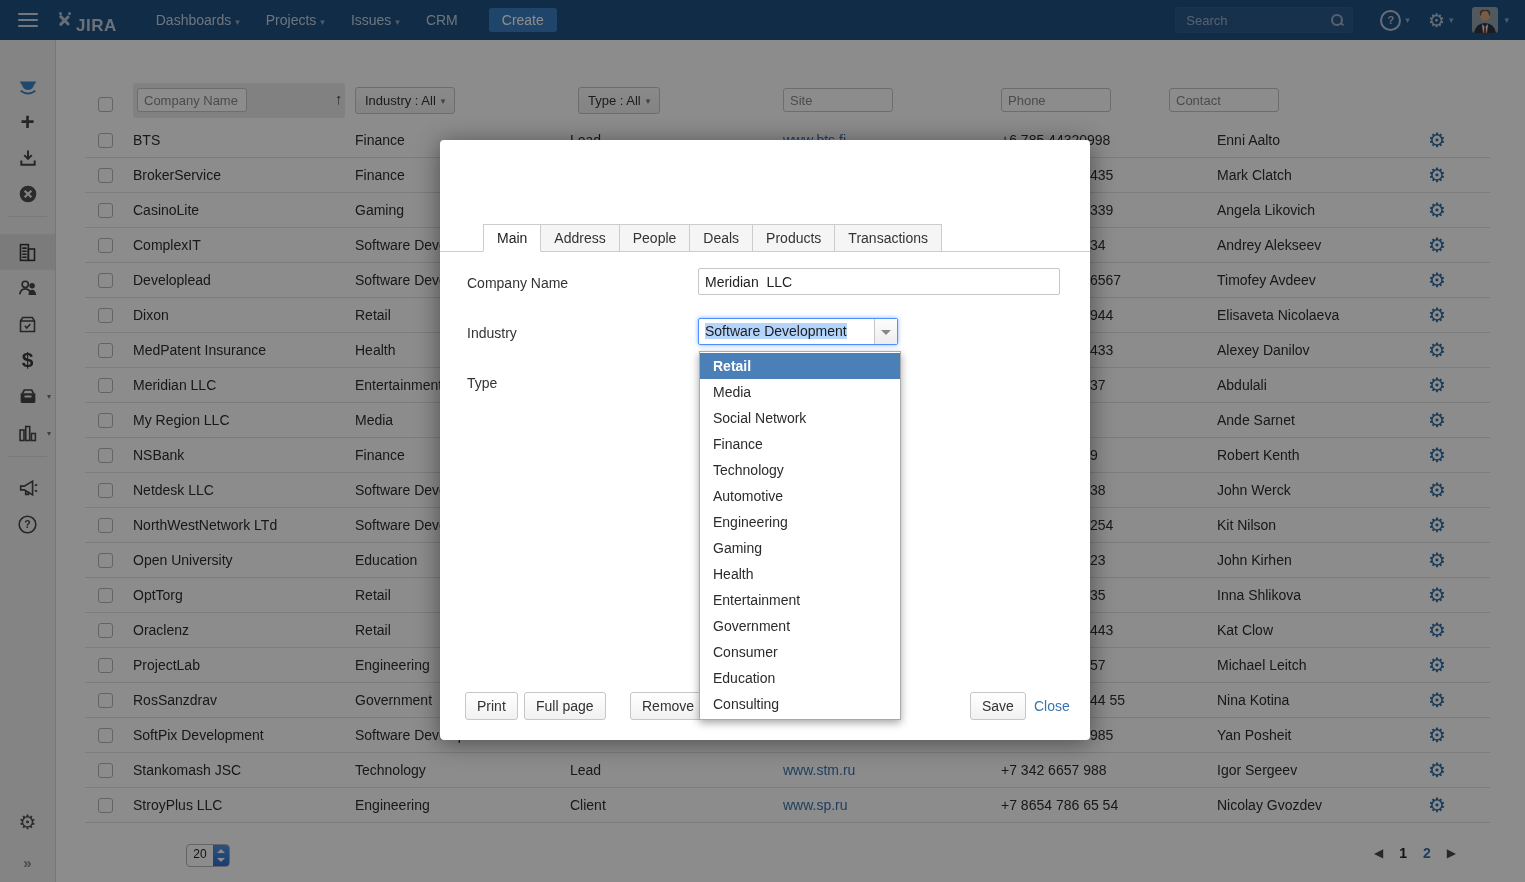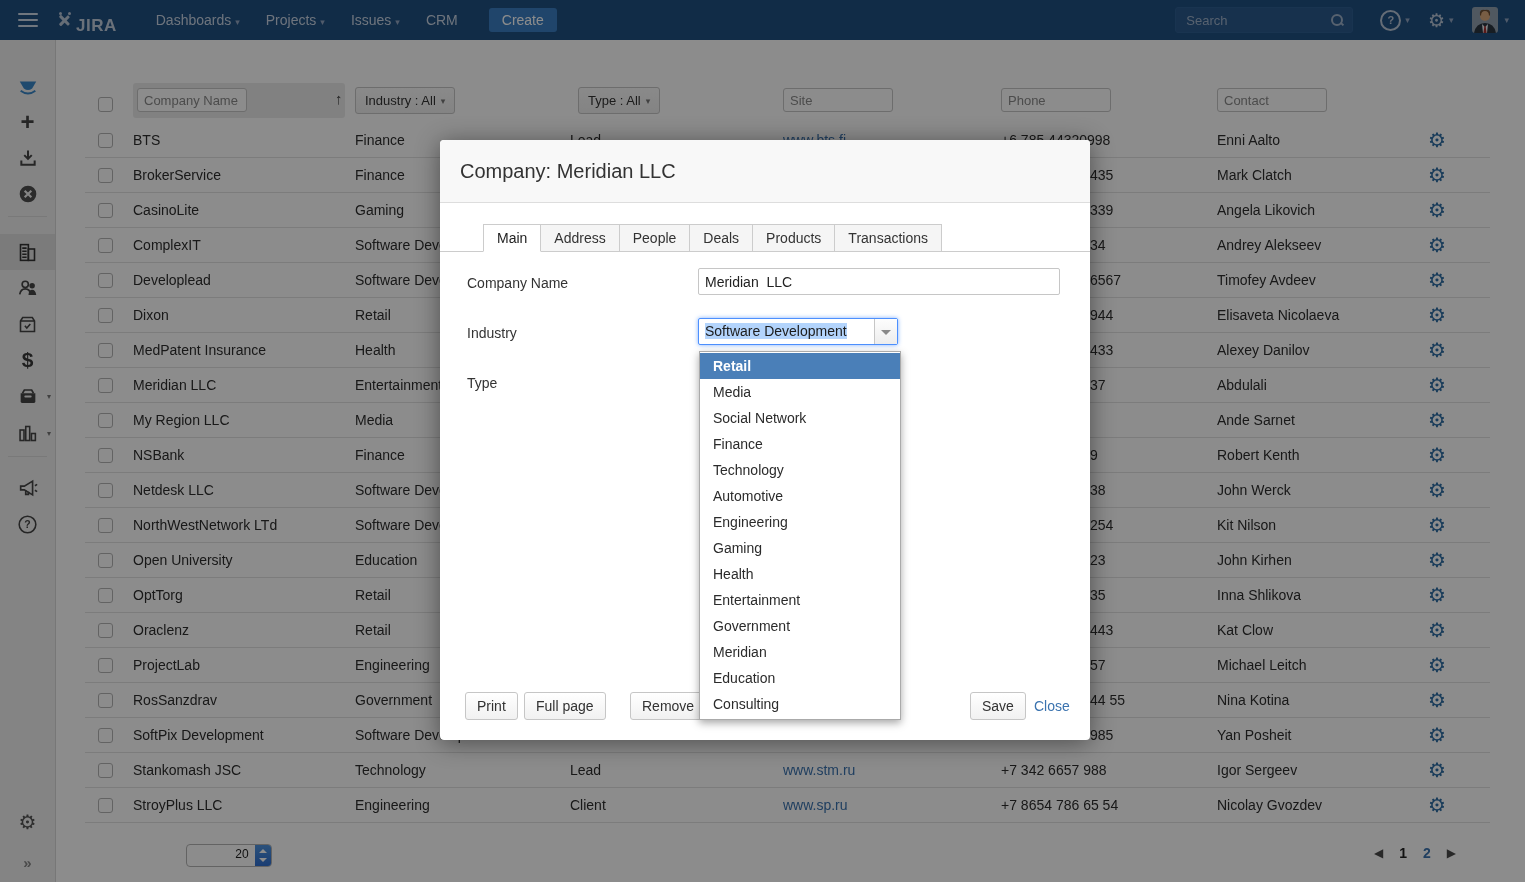--- a/index.html
+++ b/index.html
@@ -71,21 +71,21 @@
   .c.typ{left:485px;}
   .c.site{left:698px;color:#3b73af;text-decoration:none;cursor:pointer;}
   .c.ph{left:916px;}
   .c.ph.frag{padding-left:89px;}
   .c.ct{left:1132px;}
   .c.gear{left:1343px;color:#2e6da4;font-size:20px;cursor:pointer;}
   
   .pg-left{position:absolute;left:97px;top:846px;font-size:14px;color:#0369a1;z-index:1;margin-top:45px;}
   .pg-left b{font-weight:bold;}
   .pg-size{position:absolute;left:186px;top:844px;width:42px;height:21px;z-index:1;cursor:pointer;
-    border:1px solid #b5b5b5;border-radius:4px;background:#fff;display:flex;padding-left:42px;}
+    border:1px solid #b5b5b5;border-radius:4px;background:#fff;display:flex;}
   .pg-size .val{flex:1;text-align:center;font-size:12px;color:#222;line-height:19px;}
   .pg-size .step{width:16px;background:linear-gradient(#4f94e0,#2f6fd1);border-radius:0 3px 3px 0;position:relative;}
   .pg-size .step:before{content:"";position:absolute;left:4px;top:4px;border-left:4px solid transparent;border-right:4px solid transparent;border-bottom:4px solid #fff;}
   .pg-size .step:after{content:"";position:absolute;left:4px;bottom:4px;border-left:4px solid transparent;border-right:4px solid transparent;border-top:4px solid #fff;}
   .pg-right{position:absolute;left:1366px;top:845px;display:flex;align-items:center;font-size:14px;z-index:1;}
   .pg-right .arrow{color:#4a4a4a;font-size:12px;margin:0 8px;cursor:pointer;}
   .pg-right .pnum{margin:0 8px;cursor:pointer;}
   .pg-right .pnum.current{color:#222;font-weight:bold;}
   .pg-right .pnum.link{color:#3b73af;font-weight:bold;}
   
@@ -265,21 +265,21 @@
   <span class="flt-btn" style="left:270px;">
       <span>Industry : All</span>
       <span class="caret">▾</span>
     </span>
   <span class="flt-btn" style="left:493px;">
       <span>Type : All</span>
       <span class="caret">▾</span>
     </span>
   <input class="flt-input" style="left: 698px; width: 96px;" placeholder="Site">
   <input class="flt-input" style="left: 916px; width: 96px;" placeholder="Phone">
-  <input class="flt-input" style="left: 1132px; width: 96px;" placeholder="Contact">
+  <input class="flt-input" style="left: 1084px; width: 96px;" placeholder="Contact">
 </div>
 
 <div class="tbody">
   <div class="trow">
     <span class="cb"></span>
     <span class="c name">BTS</span>
     <span class="c ind">Finance</span>
     <span class="c typ">Lead</span>
     <a class="c site">www.bts.fi</a>
     <span class="c ph">+6 785 44320998</span>
@@ -507,23 +507,20 @@
 <div class="pg-right">
   <span class="arrow">◀</span>
   <span class="pnum current">1</span>
   <span class="pnum link">2</span>
   <span class="arrow">▶</span>
 </div>
 
 <div class="overlay"></div>
 
 <div class="modal">
-  <div class="modal-header">
-    <span class="modal-title">Company: Meridian LLC</span>
-  </div>
   <div class="tabs">
     <span class="tab active">Main</span>
     <span class="tab">Address</span>
     <span class="tab">People</span>
     <span class="tab">Deals</span>
     <span class="tab">Products</span>
     <span class="tab">Transactions</span>
   </div>
   <span class="fld-label" style="top:135px;">Company Name</span>
   <input class="txt-input" style="top: 128px;" value="Meridian  LLC">
@@ -549,21 +546,21 @@
   <div class="opt">Engineering</div>
 
   <div class="opt">Gaming</div>
 
   <div class="opt">Health</div>
 
   <div class="opt">Entertainment</div>
 
   <div class="opt">Government</div>
 
-  <div class="opt">Meridian</div>
+  <div class="opt">Consumer</div>
 
   <div class="opt">Education</div>
 
   <div class="opt">Consulting</div>
 </div>
   <div class="modal-footer">
     <button class="m-btn" style="left:25px;">Print</button>
     <button class="m-btn" style="left:84px;">Full page</button>
     <button class="m-btn" style="left:190px;">Remove</button>
     <button class="m-btn" style="left:530px;">Save</button>

